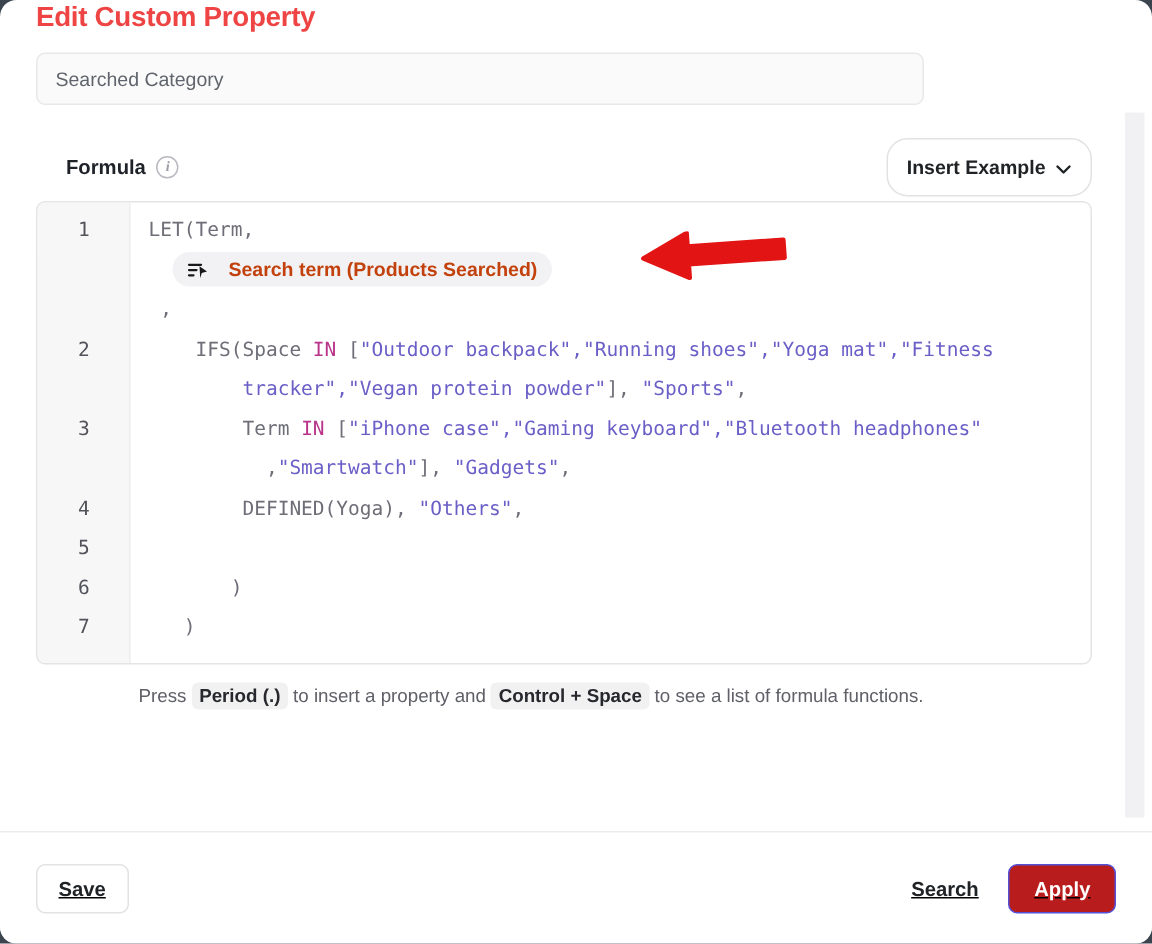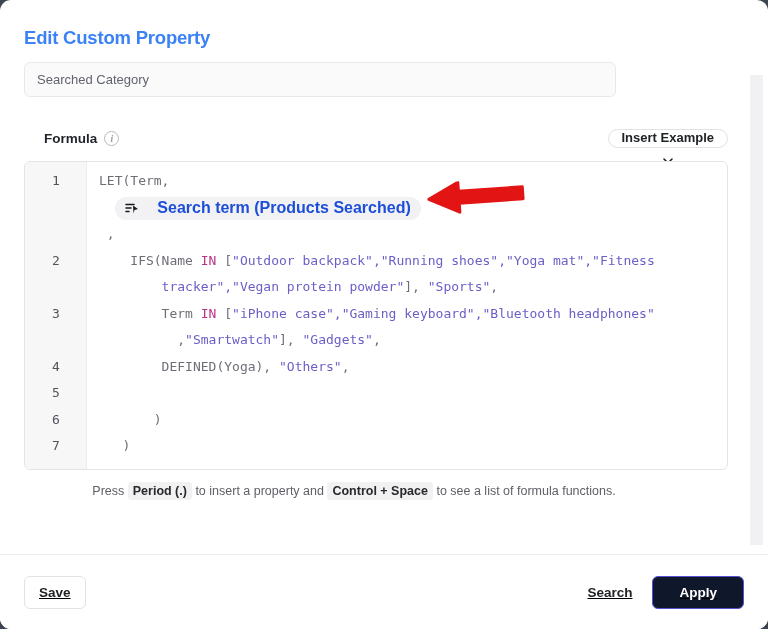--- a/index.html
+++ b/index.html
@@ -11,24 +11,23 @@
   }
   .modal {
     position:absolute; inset:0;
     background:#ffffff;
     border-radius:11px;
     overflow:hidden;
   }
   .content { padding:0 40px 0 24px; }
 
   .dialog-title {
-    margin-top:27px;
     font-size:18.5px;
     font-weight:700;
-    color:#3b82f6;
+    color:#ef4444;
     letter-spacing:-0.2px;
   }
 
   .field-label {
     margin-top:50px;
     font-size:13.5px;
     font-weight:700;
     color:#1f2329;
   }
   .name-input {
@@ -61,30 +60,29 @@
     border-radius:50%;
     color:#9a9ba3;
     font-size:9.5px;
     font-weight:600;
     display:inline-flex; align-items:center; justify-content:center;
     font-family:"Liberation Serif", serif;
     font-style:italic;
   }
   .insert-example-btn {
     display:inline-flex; align-items:center; gap:7px;
-    height:19px;
+    height:39px;
     padding:0 13px;
     background:#ffffff;
     border:1px solid #e2e2e5;
     border-radius:14px;
     font-size:13px;
     font-weight:600;
     color:#202326;
     cursor:pointer;
-    flex-direction:column;
   }
 
   .editor {
     position:relative;
     margin-top:7px;
     width:704px;
     border:1px solid #e4e4e7;
     border-radius:6px;
     background:#ffffff;
     padding:6px 0 9px;
@@ -122,23 +120,23 @@
   .prop-chip {
     display:inline-flex;
     align-items:center;
     gap:6px;
     height:23px;
     padding:0 10px;
     background:#f2f2f4;
     border-radius:12px;
     vertical-align:middle;
     font-family:"Liberation Sans", sans-serif;
-    font-size:16px;
+    font-size:13px;
     font-weight:700;
-    color:#1d4ed8;
+    color:#c2410c;
     cursor:pointer;
   }
   .prop-chip svg { display:block; }
 
   .annotation-arrow {
     position:absolute;
     left:402px;
     top:18px;
     transform:rotate(-4deg);
     pointer-events:none;
@@ -193,24 +191,24 @@
   }
   .footer-spacer { flex:1; }
   .btn-cancel {
     background:transparent;
     border:none;
     color:#202326;
     padding:8px 10px;
     margin-right:10px;
   }
   .btn-apply {
-    background:#0f172a;
+    background:#b91c1c;
     border:1px solid #5551d6;
     color:#ffffff;
-    padding:8px 26px;
+    padding:8px 16px;
   }
 </style>
 </head>
 <body>
 
 <div class="modal">
   <div class="content">
     <h1 class="dialog-title">Edit Custom Property</h1>
 
     <input class="name-input" type="text" value="Searched Category" style="">
@@ -244,21 +242,21 @@
         <line x1="1" y1="10.5" x2="4" y2="10.5" stroke="#18181b" stroke-width="1.5" stroke-linecap="round"></line>
         <polygon points="8,4.5 13,8 9.5,9 8.5,12.5" fill="#18181b"></polygon>
       </svg>
     </span>
     <span>Search term (Products Searched)</span>
   </span>
 <span class="c-d"> ,</span></span>
           </div>
           <div class="code-row">
             <span class="ln">2</span>
-            <span class="code"><span class="c-d">    IFS(Name </span><span class="c-k">IN</span><span class="c-d"> [</span><span class="c-s">"Outdoor backpack","Running shoes","Yoga mat","Fitness
+            <span class="code"><span class="c-d">    IFS(Space </span><span class="c-k">IN</span><span class="c-d"> [</span><span class="c-s">"Outdoor backpack","Running shoes","Yoga mat","Fitness
         tracker","Vegan protein powder"</span><span class="c-d">], </span><span class="c-s">"Sports"</span><span class="c-d">,</span></span>
           </div>
           <div class="code-row">
             <span class="ln">3</span>
             <span class="code"><span class="c-d">        Term </span><span class="c-k">IN</span><span class="c-d"> [</span><span class="c-s">"iPhone case","Gaming keyboard","Bluetooth headphones"</span><span class="c-d">
           ,</span><span class="c-s">"Smartwatch"</span><span class="c-d">], </span><span class="c-s">"Gadgets"</span><span class="c-d">,</span></span>
           </div>
           <div class="code-row">
             <span class="ln">4</span>
             <span class="code"><span class="c-d">        DEFINED(Yoga), </span><span class="c-s">"Others"</span><span class="c-d">,</span></span>

